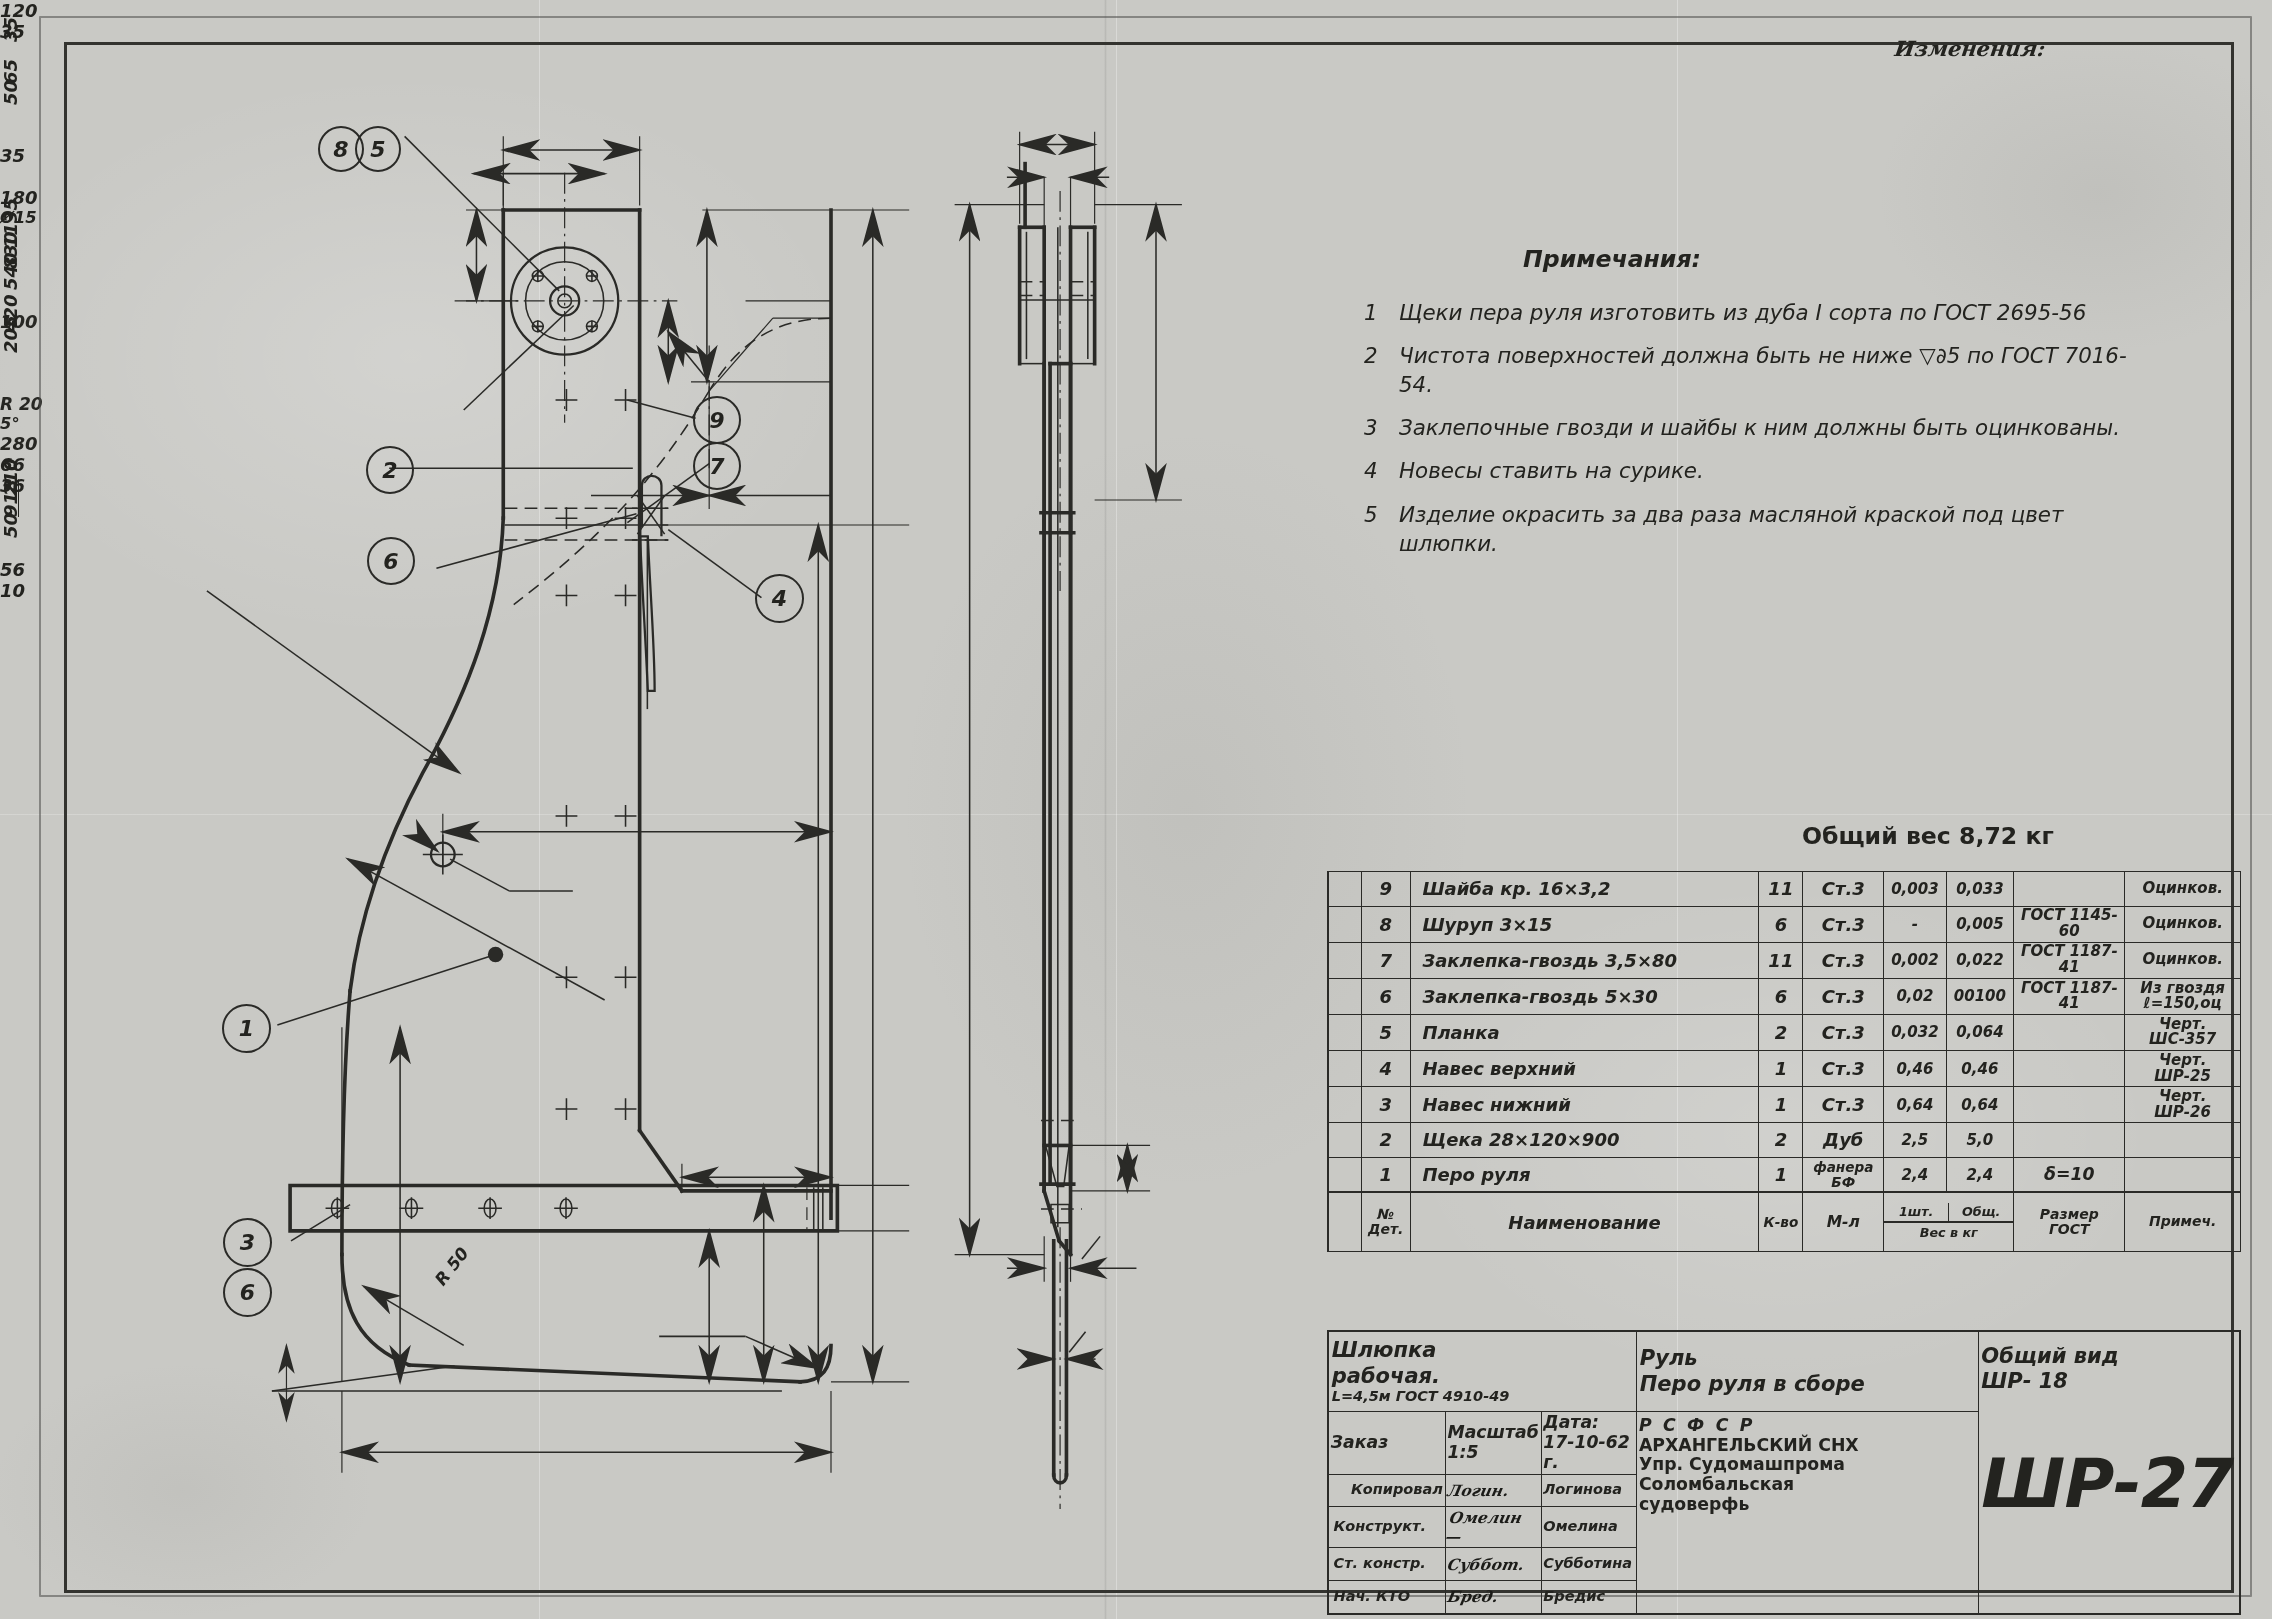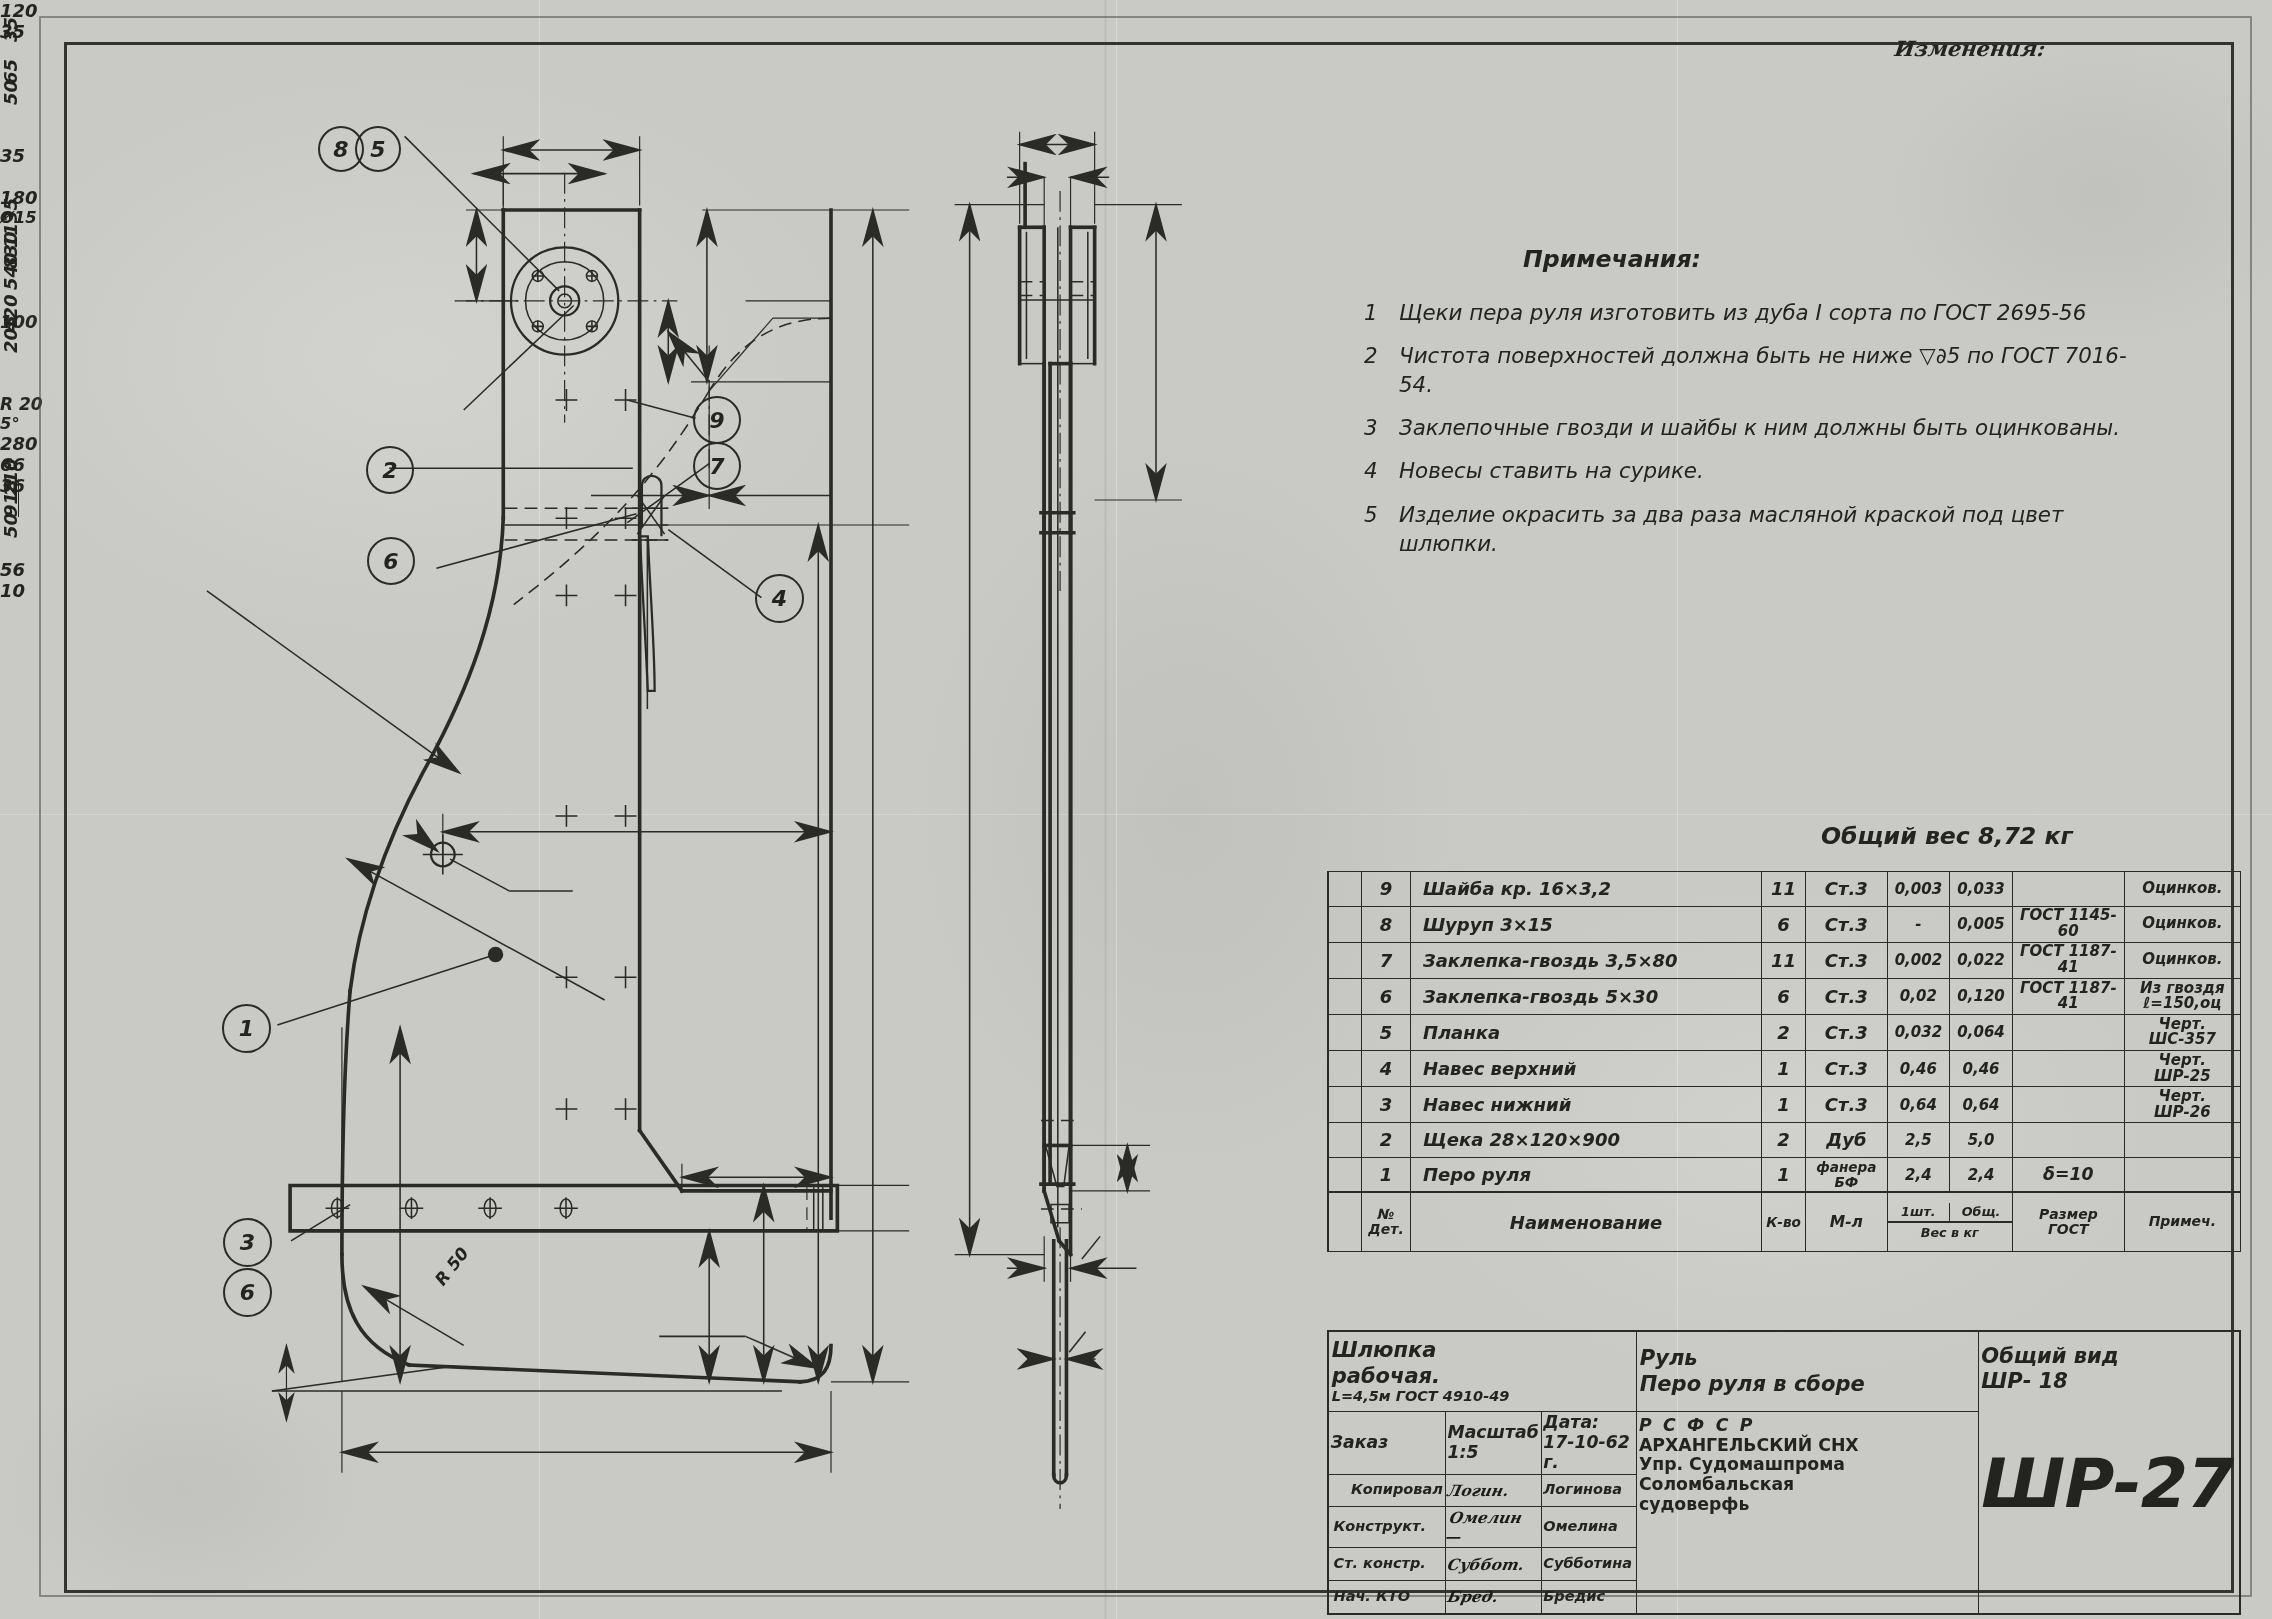--- a/index.html
+++ b/index.html
@@ -51,22 +51,22 @@
   
   #notes{position:absolute;left:1364px;top:245px;width:773px;}
   #notes .ntitle{font-size:23.6px;font-style:italic;font-weight:700;color:#23231f;margin-left:159px;}
   #notes ol{list-style:none;margin:0;padding:0;margin-top:24.5px;}
   #notes li{display:flex;font-size:21.4px;font-style:italic;font-weight:500;
     color:#23231f;line-height:1.38;margin-bottom:13.6px;}
   #notes li .num{width:35px;flex:none;}
   #notes li .bd{flex:1;}
 
   
-  #total-weight{position:absolute;left:1802px;top:822px;font-size:23.6px;font-style:italic;
-     font-weight:600;color:#23231f;margin-left:19px;}
+  #total-weight{position:absolute;left:1802px;top:822px;font-size:23.6px;
+     font-weight:600;color:#23231f;}
 
   
   #bom{position:absolute;left:1327px;top:871px;width:914px;border-collapse:collapse;}
   #bom td{border:1.4px solid #2a2a27;color:#23231f;font-style:italic;font-weight:600;
     font-size:18px;padding:1.8px 3.6px;vertical-align:middle;height:30px;}
   #bom td.c{text-align:center;}
   #bom td.l{text-align:left;padding-left:11.8px;font-style:italic;}
   #bom .spacer{width:21px;border-left:2.3px solid #2a2a27;}
   #bom .cnum{width:32px;}
   #bom .cname{width:295px;}
@@ -497,21 +497,21 @@
 1187-41</td>
       <td class="c cnote">Оцинков.</td>
     </tr>
     <tr>
       <td class="spacer"></td>
       <td class="c">6</td>
       <td class="l">Заклепка-гвоздь 5×30</td>
       <td class="c">6</td>
       <td class="c">Ст.3</td>
       <td class="c cw1">0,02</td>
-      <td class="c cw2">0,120</td>
+      <td class="c cw2">00100</td>
       <td class="c cgost">ГОСТ
 1187-41</td>
       <td class="c cnote">Из гвоздя
 ℓ=150,оц</td>
     </tr>
     <tr>
       <td class="spacer"></td>
       <td class="c">5</td>
       <td class="l">Планка</td>
       <td class="c">2</td>

